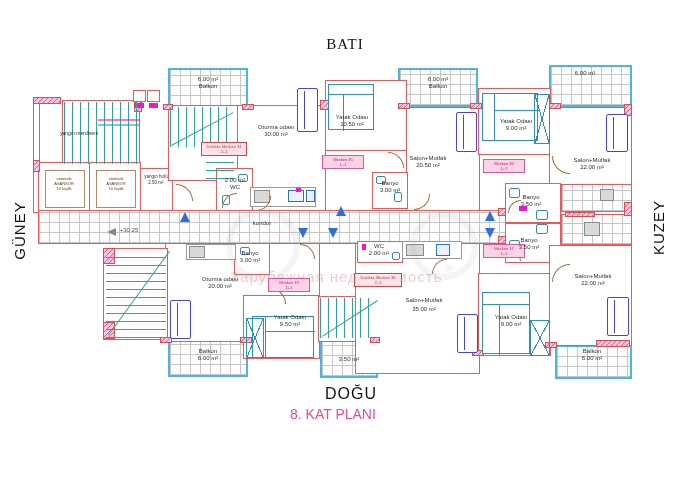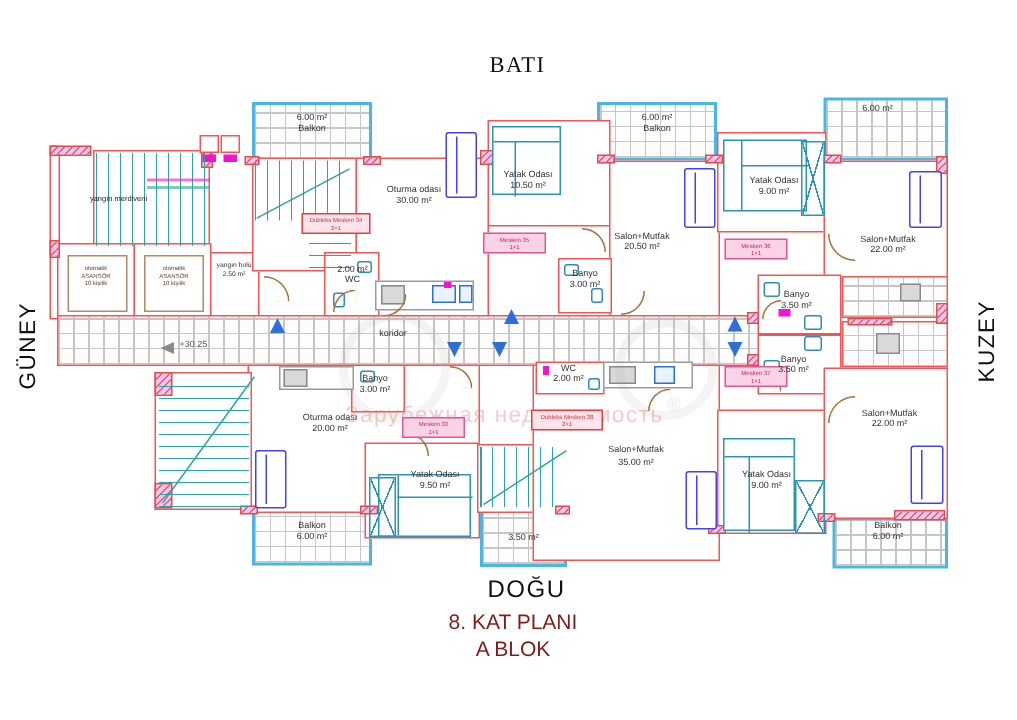--- a/index.html
+++ b/index.html
@@ -43,21 +43,21 @@
   .lvlarr{position:absolute;width:0;height:0;border-top:4px solid transparent;border-bottom:4px solid transparent;border-right:9px solid #8a8a8a;}
   
   .rl{position:absolute;text-align:center;font-size:6px;line-height:7px;color:#333;}
   .rl span{display:block;}
   .tiny{font-size:5px;line-height:6px;}
   .tag{position:absolute;box-sizing:border-box;border:1px solid #e0569a;background:#fbd3e6;
        color:#c21f63;text-align:center;font-size:4px;line-height:5px;padding:1px 0;}
   .tag span{display:block;}
   .tag.red{border-color:#e04040;color:#d03030;background:#fde4ec;}
   .compass{position:absolute;font-size:15px;letter-spacing:1px;color:#111;text-align:center;}
-  .tblock{position:absolute;text-align:center;color:#7f1d1d;}
+  .tblock{position:absolute;color:#ec4899;}
   .wm-brand{position:absolute;font-size:40px;font-weight:600;color:rgba(135,135,135,0.14);
             letter-spacing:-1px;pointer-events:none;white-space:nowrap;}
   .wm-sub{position:absolute;font-size:15px;color:rgba(225,125,125,0.40);letter-spacing:1px;
           pointer-events:none;white-space:nowrap;}
   .wm-circle{position:absolute;border:6px solid rgba(150,150,150,0.10);border-radius:50%;pointer-events:none;}
   .elab{position:absolute;text-align:center;font-size:4px;line-height:5px;color:#5a4632;}
   .elab span{display:block;}
 </style>
 </head>
 <body>
@@ -376,16 +376,14 @@
   <div class="compass" style="left:320px;top:36px;width:50px;font-family:Liberation Serif, serif;">
     <span>BATI</span></div>
   <div class="compass" style="left:-13px;top:222px;width:64px;transform:rotate(-90deg);">
     <span>GÜNEY</span></div>
   <div class="compass" style="left:626px;top:219px;width:64px;transform:rotate(-90deg);">
     <span>KUZEY</span></div>
   <div class="compass" style="left:316px;top:385px;width:70px;font-size:16px;">
     <span>DOĞU</span></div>
   <div class="tblock" style="left:290px;top:406px;width:104px;font-size:14px;">
     <span>8. KAT PLANI</span></div>
-  <div class="tblock" style="left:290px;top:424px;width:104px;font-size:14px;">
-    <span>A BLOK</span></div>
 
 </div>
 
 </body></html>

